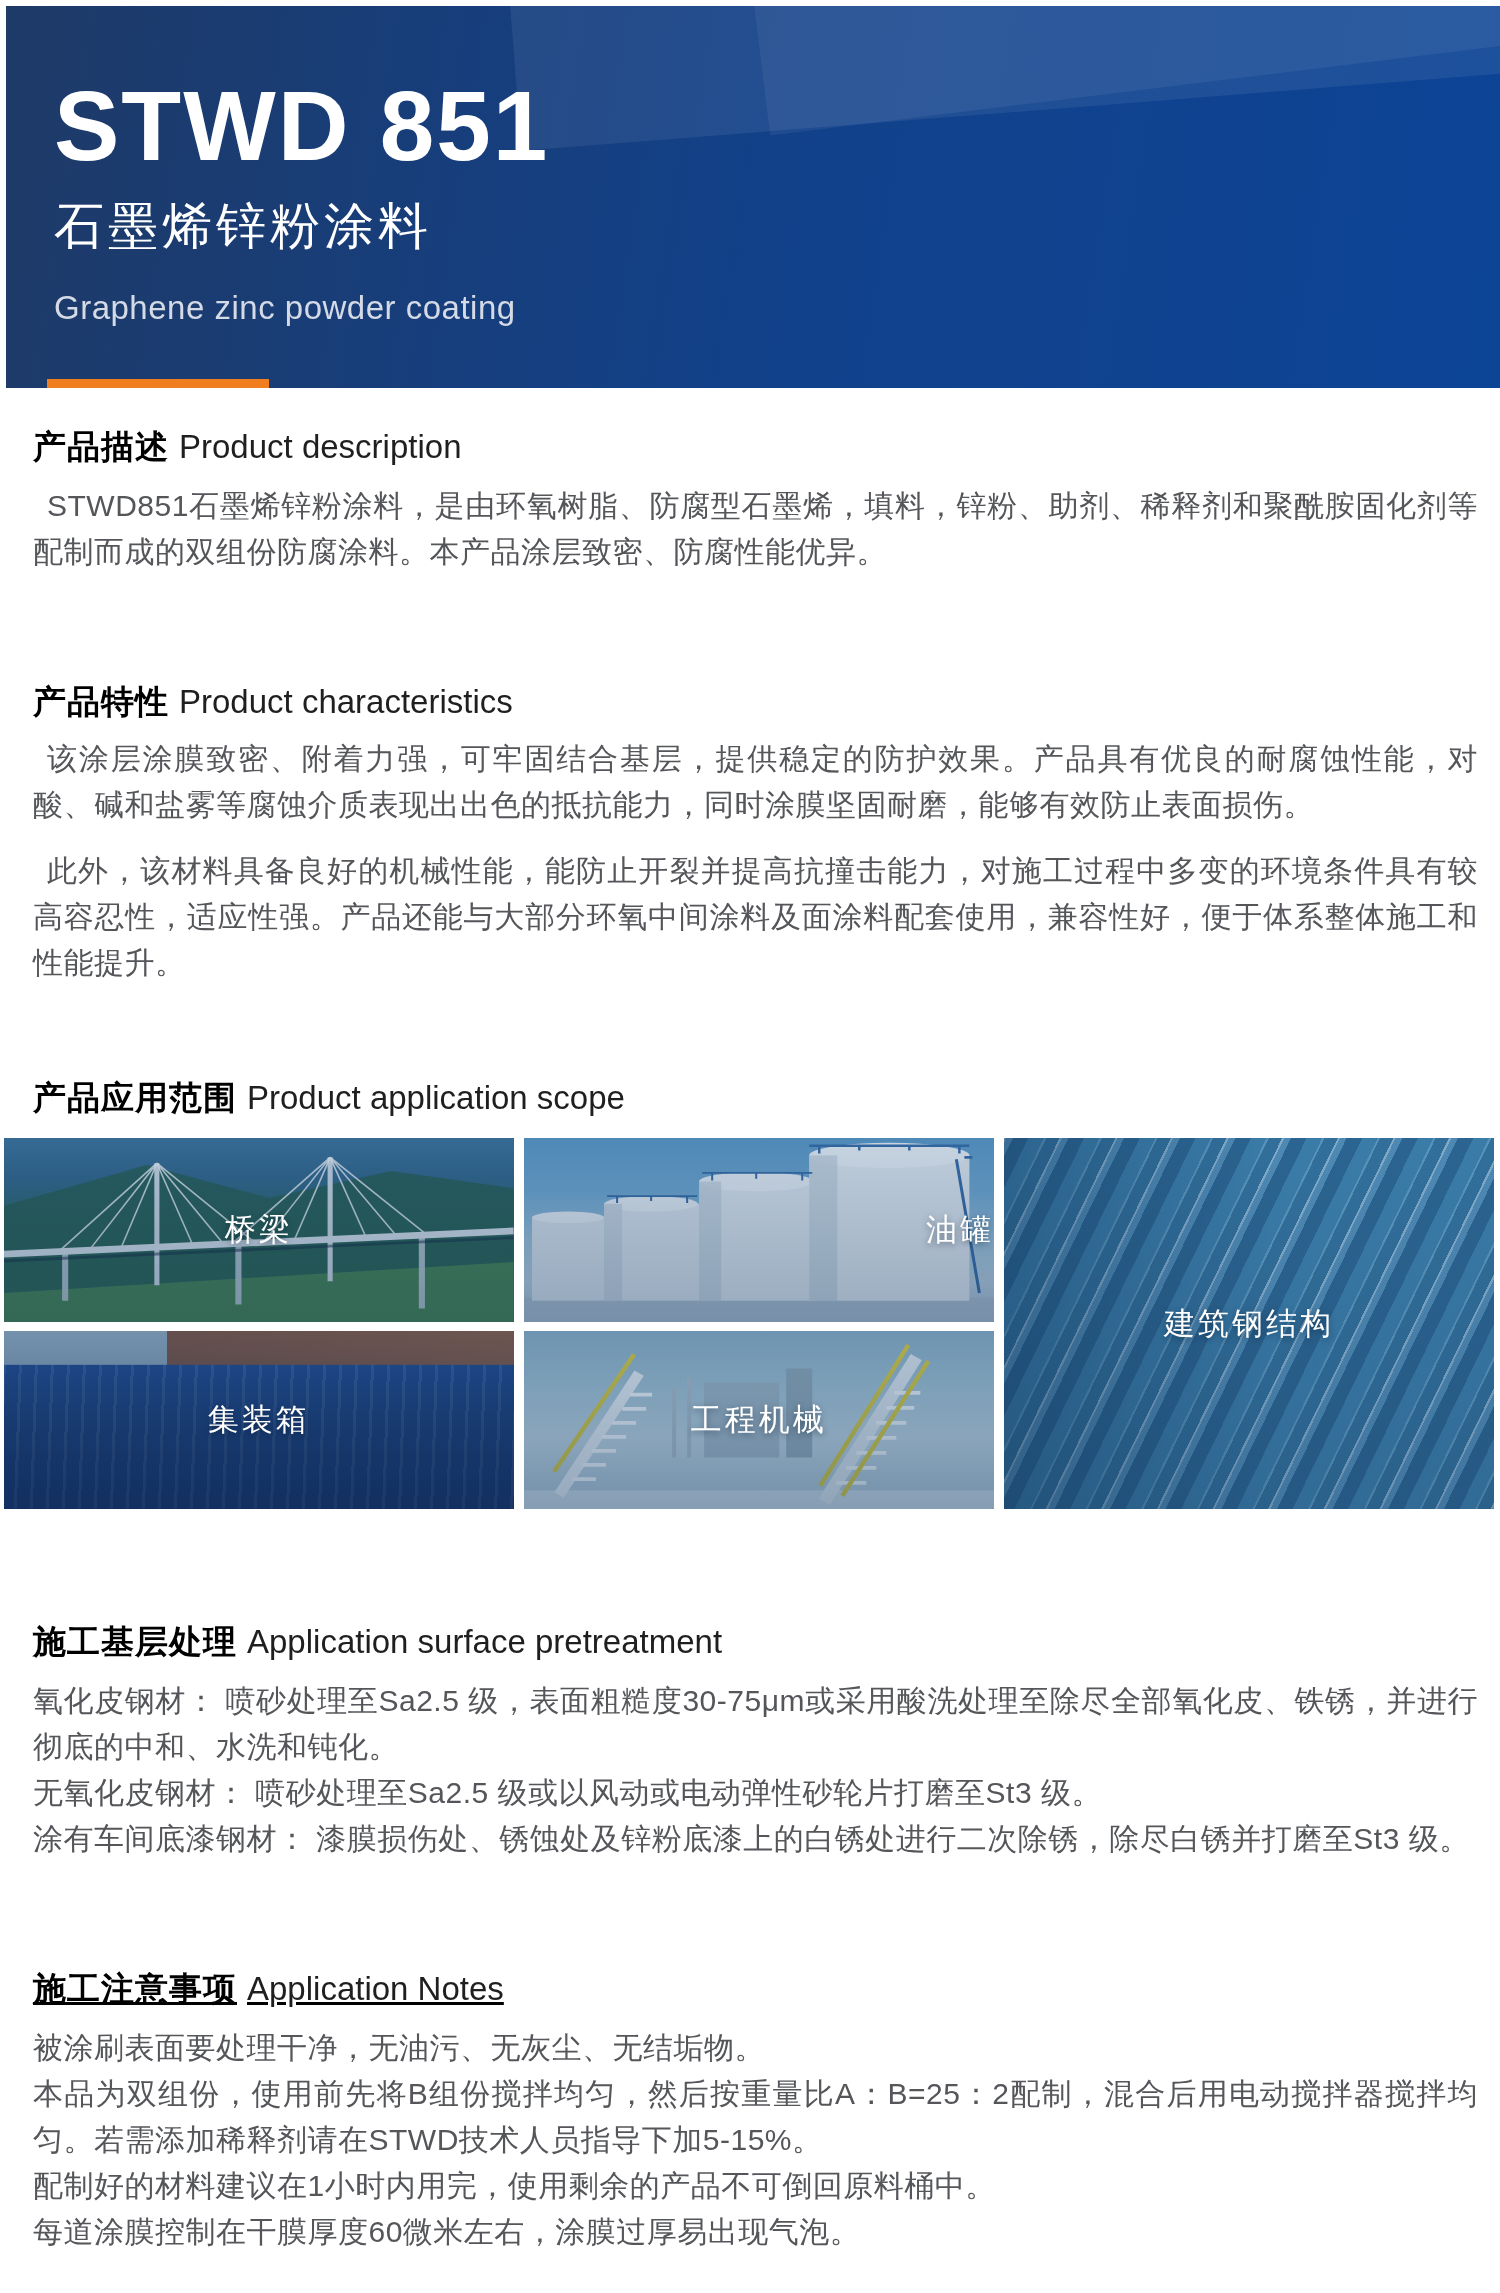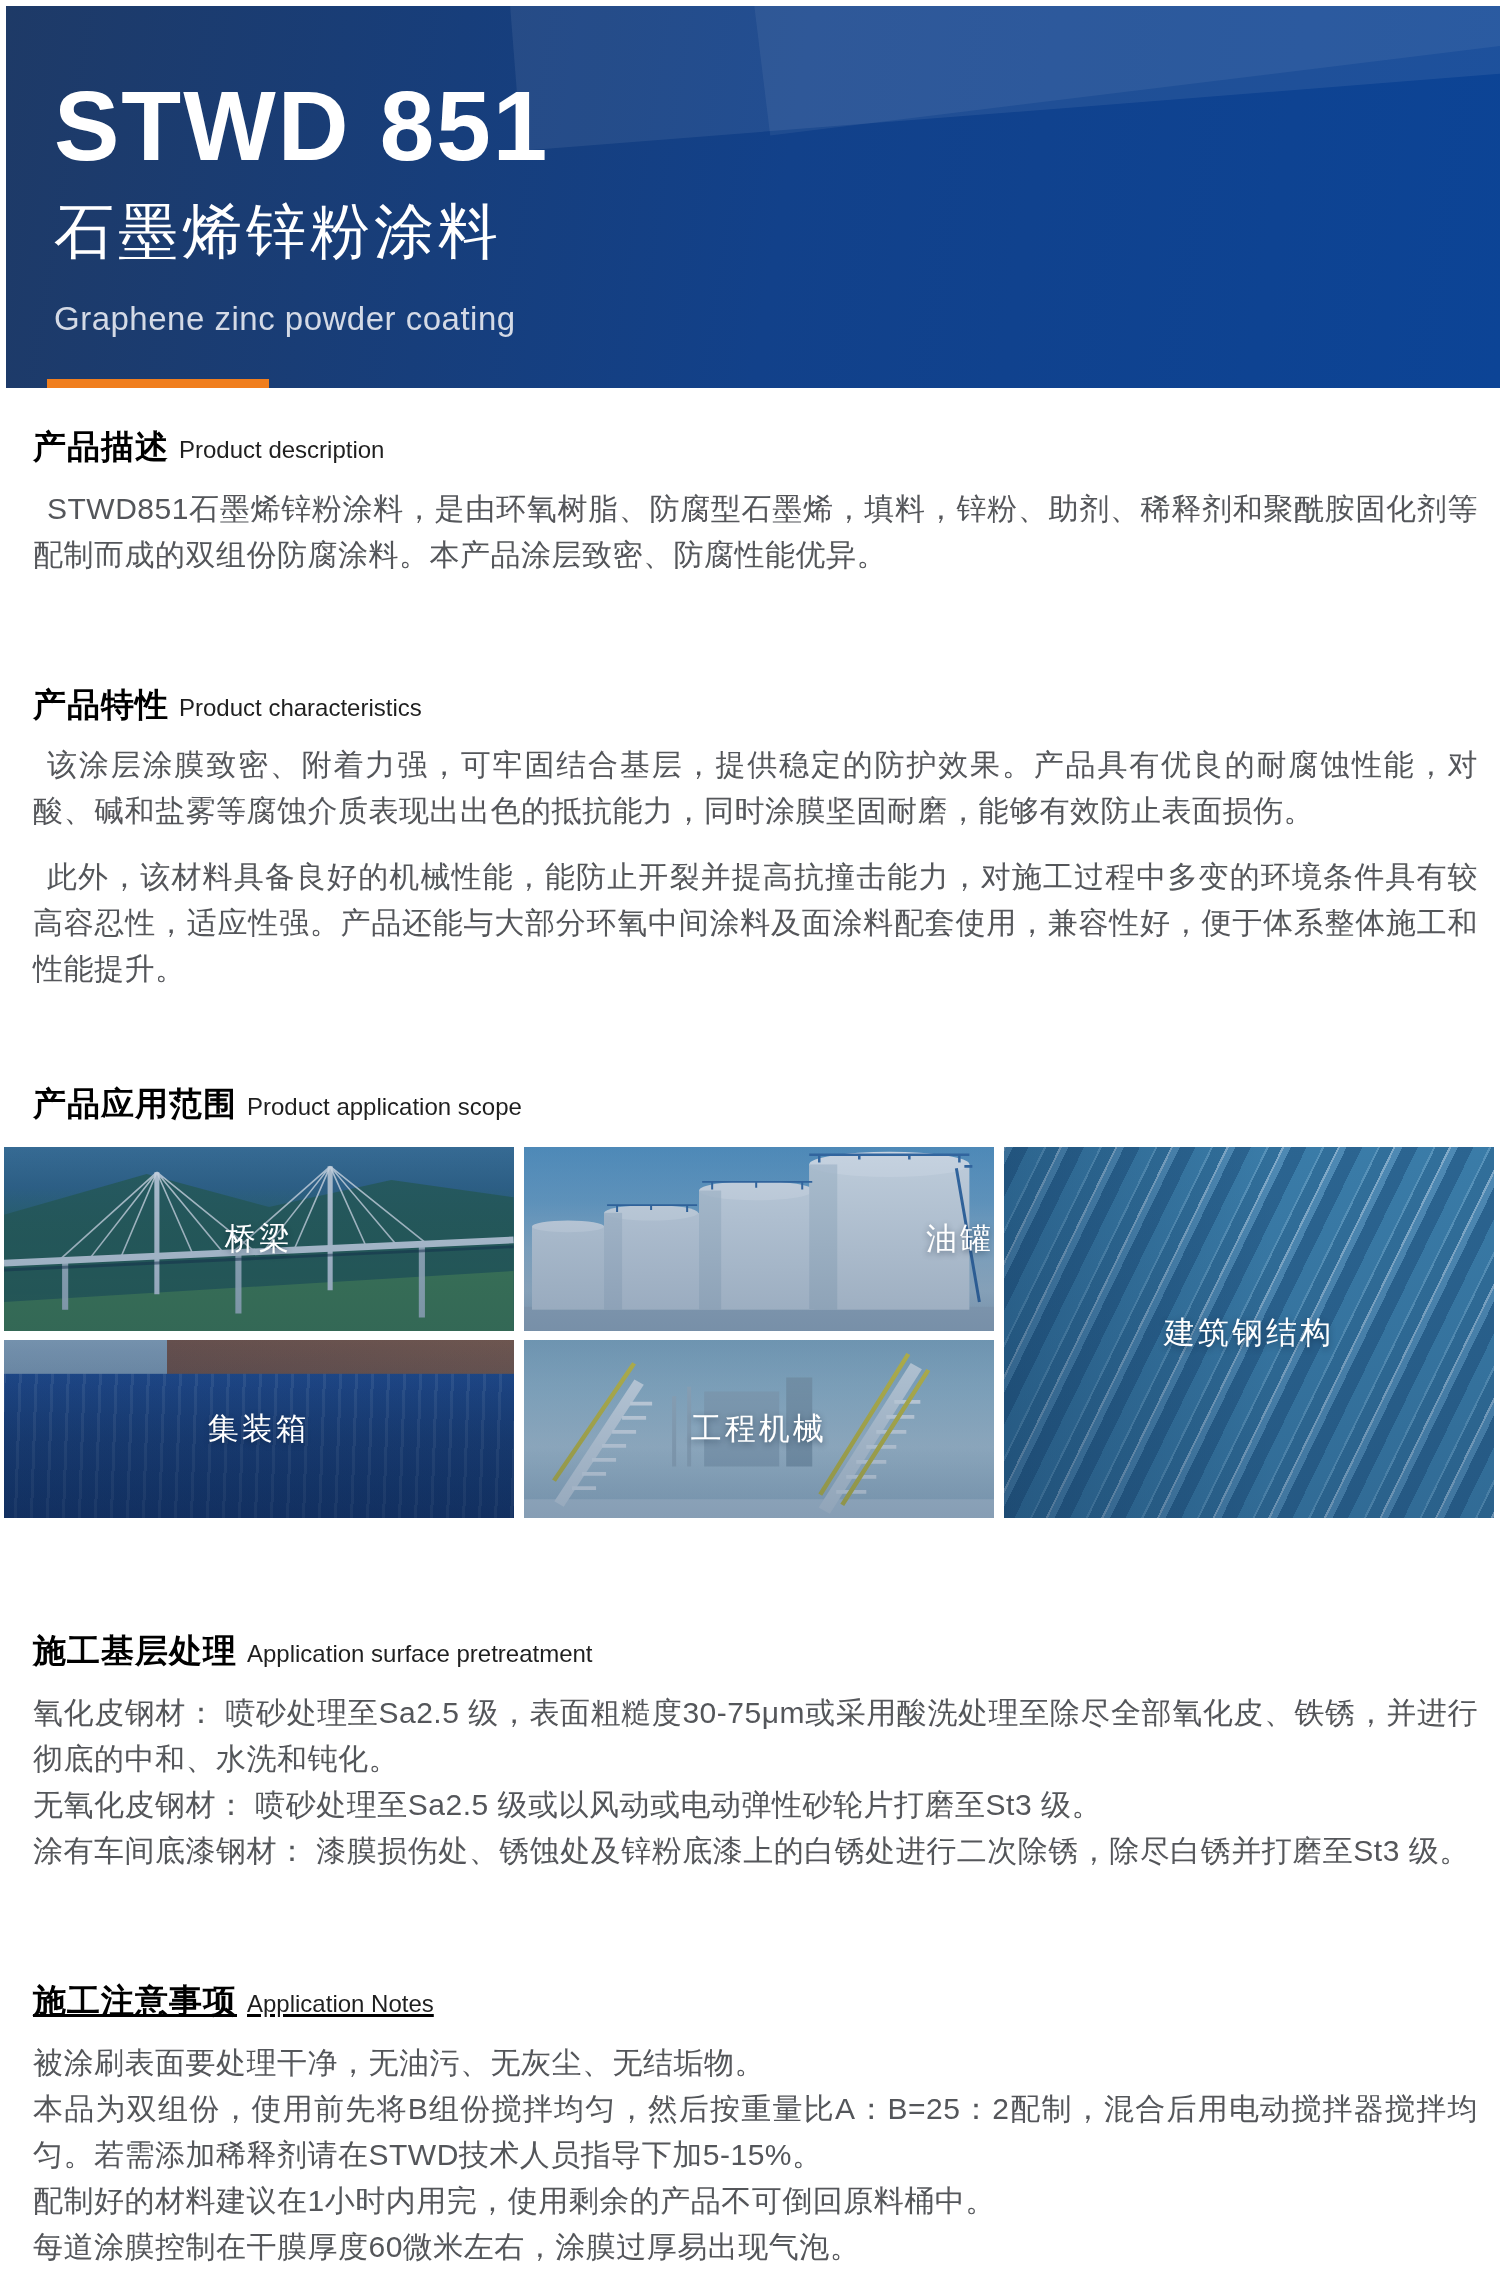--- a/index.html
+++ b/index.html
@@ -24,36 +24,36 @@
   }
   .hero::after{
     content:'';position:absolute;top:-70px;right:-80px;width:55%;height:150px;
     background:rgba(255,255,255,0.06);transform:rotate(-7deg);
   }
   .hero-inner{position:relative;z-index:2;padding:70px 0 0 48px;}
   .hero-title{
     margin:0;font-size:98px;line-height:1.04;font-weight:700;color:#ffffff;letter-spacing:2px;
   }
   .hero-sub-zh{
-    margin:22px 0 16px 0;font-size:60px;line-height:1.06;font-weight:500;color:#ffffff;letter-spacing:4px;
+    margin:22px 0 16px 0;font-size:50px;line-height:1.06;font-weight:500;color:#ffffff;letter-spacing:4px;
   }
   .hero-sub-en{
     margin:36px 0 0 0;font-size:33px;font-weight:400;color:#d4dae6;letter-spacing:0.5px;
   }
   .accent-bar{
     position:absolute;left:41px;bottom:0;width:222px;height:9px;
     background:var(--accent-orange,#f07e1e);z-index:3;
   }
 
   
   .pad{padding-left:33px;padding-right:22px;}
   .section-heading{
     margin:0;font-size:33px;line-height:41px;font-weight:700;color:#000;letter-spacing:1px;
   }
-  .heading-en{font-size:24px;font-weight:500;color:#1f1f1f;margin-left:10px;letter-spacing:0;}
+  .heading-en{font-size:33px;font-weight:500;color:#1f1f1f;margin-left:10px;letter-spacing:0;}
   .text{
     margin:0;font-size:30px;line-height:46px;color:#54565a;text-align:justify;
     letter-spacing:0.5px;
   }
   .indent{text-indent:14px;}
 
   .sec-description   .section-heading{margin-top:38px;}
   .sec-description   .text{margin-top:16px;}
   .sec-character     .section-heading{margin-top:106px;}
   .sec-character     .p1{margin-top:14px;}

